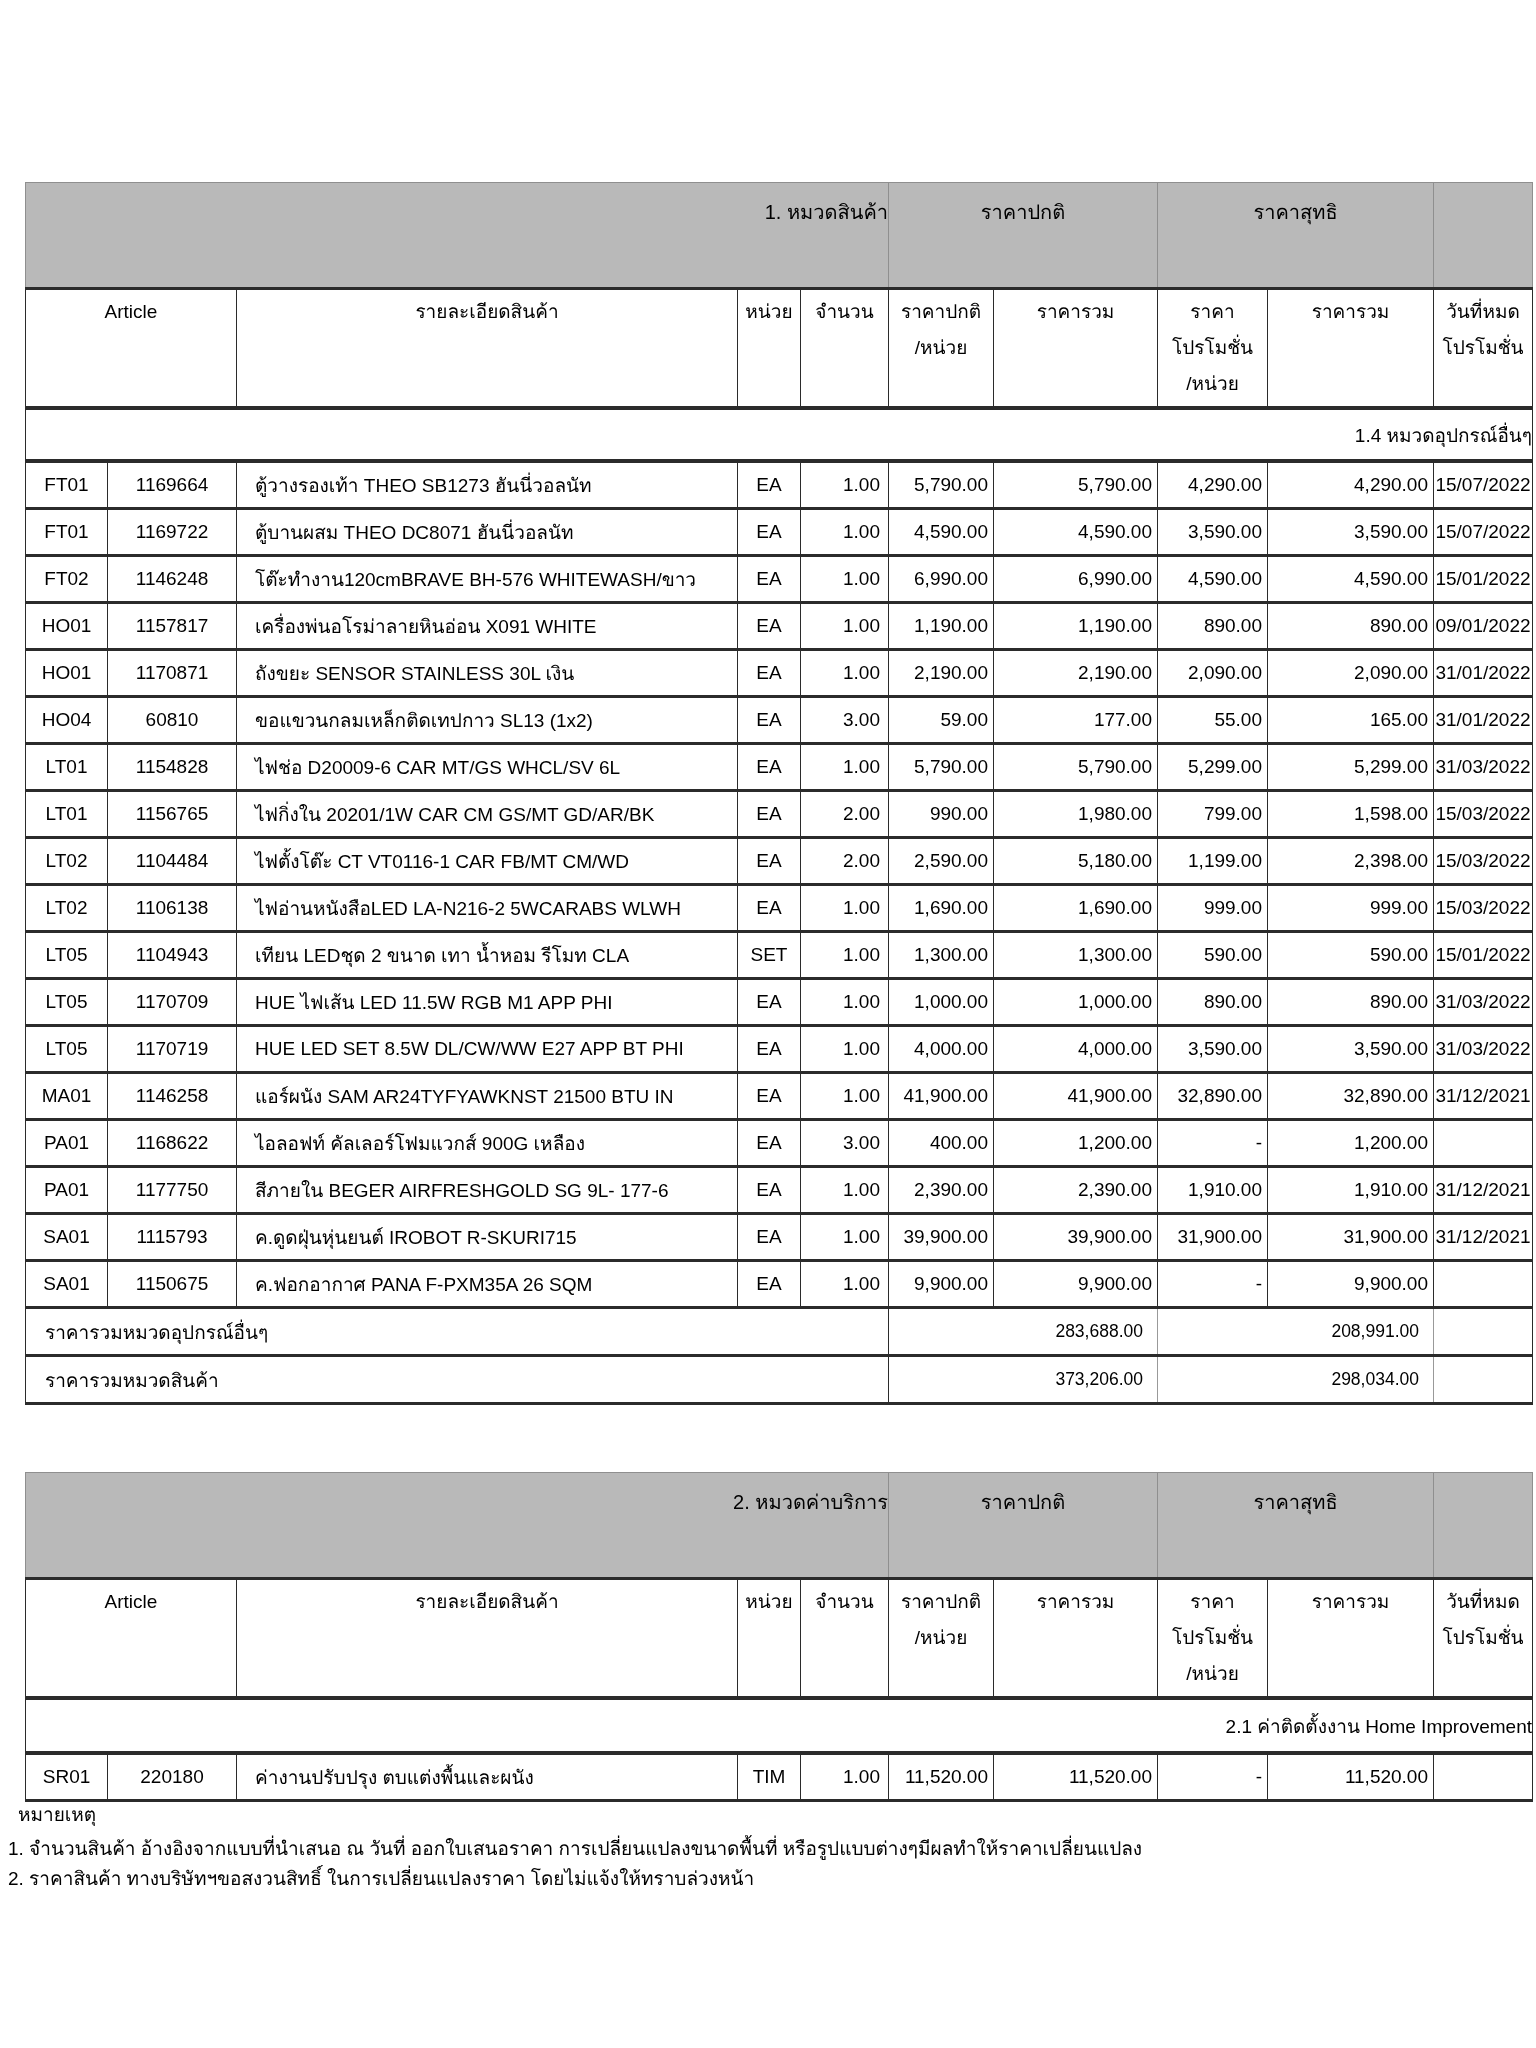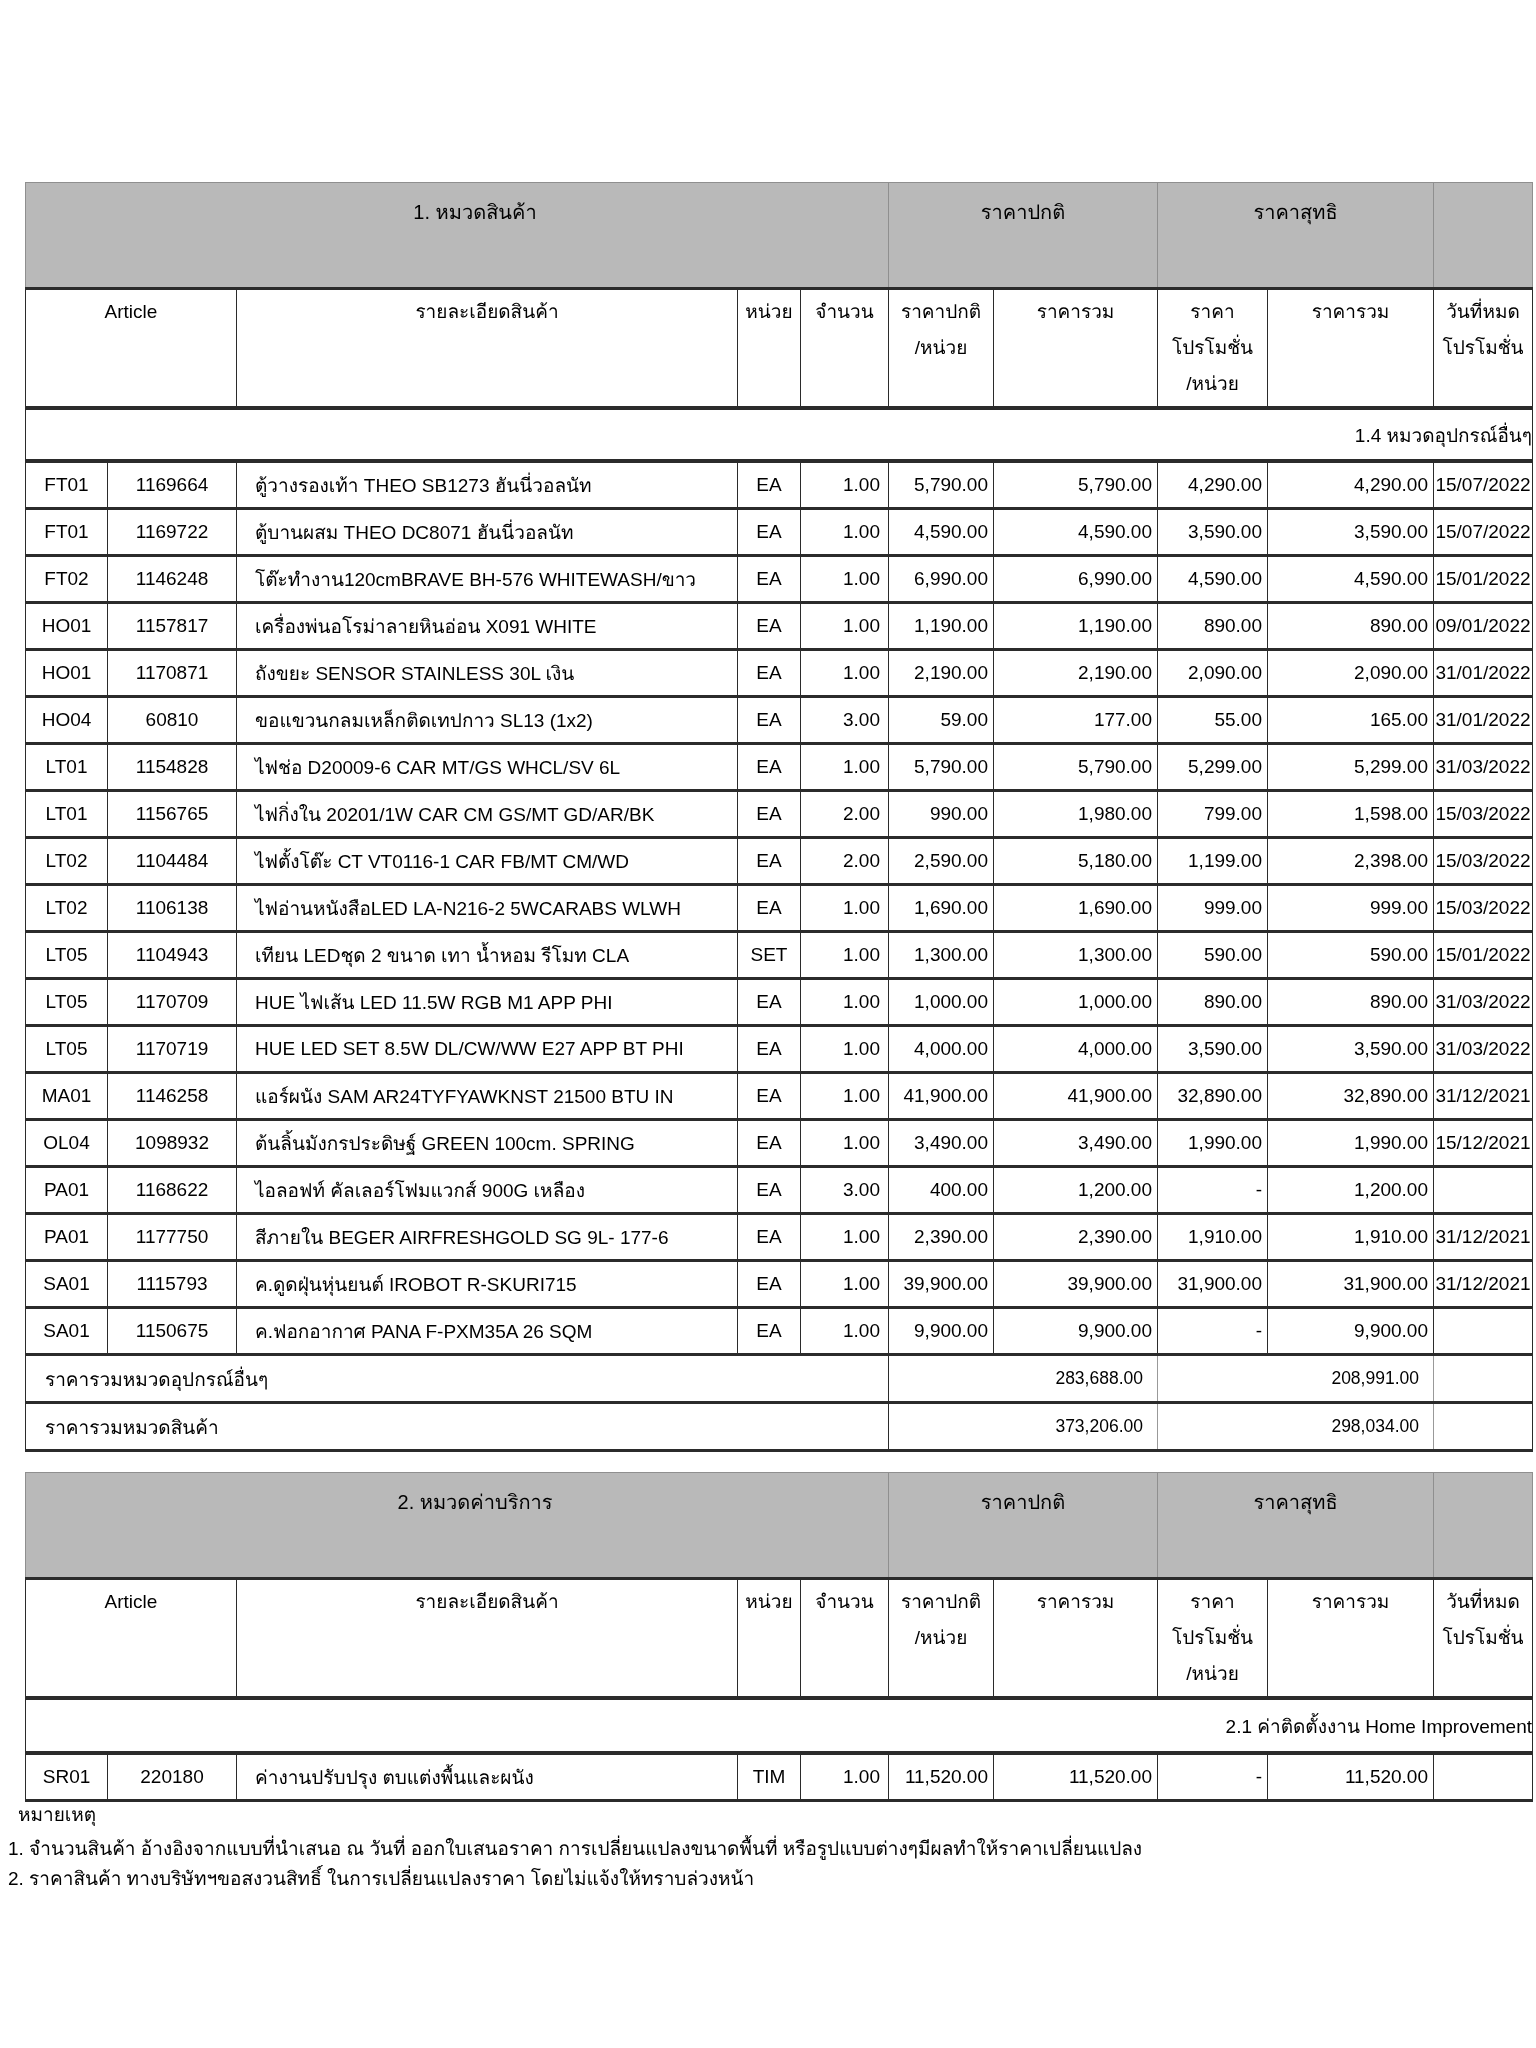--- a/index.html
+++ b/index.html
@@ -17,21 +17,21 @@
     border:1px solid #2b2b2b;
     border-top-width:3px; border-bottom-width:3px;
     padding:0; font-weight:normal; overflow:hidden; white-space:nowrap;
   }
   
   tr.band td {
     background:#b9b9b9; height:91px; vertical-align:top;
     border:1px solid #8f8f8f; border-bottom:2px solid #1a1a1a;
     font-size:20px; padding-top:13px;
   }
-  tr.band td.b-left { text-align:center; padding-left:36px; }
+  tr.band td.b-left { text-align:right; padding-left:36px; }
   tr.band td.b-center { text-align:center; }
   
   tr.colhead th {
     height:112px; vertical-align:top; text-align:center;
     font-size:19px; line-height:36px; padding-top:4px;
     border-bottom-width:4px; background:#fff;
   }
   tr.colhead th.h-article { text-align:center; }
   
   tr.subsect td {
@@ -269,32 +269,20 @@
     <td class="c-desc">แอร์ผนัง SAM AR24TYFYAWKNST 21500 BTU IN</td>
     <td class="c-unit">EA</td>
     <td class="c-qty">1.00</td>
     <td class="c-price">41,900.00</td>
     <td class="c-price">41,900.00</td>
     <td class="c-price">32,890.00</td>
     <td class="c-price">32,890.00</td>
     <td class="c-date">31/12/2021</td>
   </tr>
         <tr class="datarow">
-    <td class="c-code">OL04</td>
-    <td class="c-num">1098932</td>
-    <td class="c-desc">ต้นลิ้นมังกรประดิษฐ์ GREEN 100cm. SPRING</td>
-    <td class="c-unit">EA</td>
-    <td class="c-qty">1.00</td>
-    <td class="c-price">3,490.00</td>
-    <td class="c-price">3,490.00</td>
-    <td class="c-price">1,990.00</td>
-    <td class="c-price">1,990.00</td>
-    <td class="c-date">15/12/2021</td>
-  </tr>
-        <tr class="datarow">
     <td class="c-code">PA01</td>
     <td class="c-num">1168622</td>
     <td class="c-desc">ไอลอฟท์ คัลเลอร์โฟมแวกส์ 900G เหลือง</td>
     <td class="c-unit">EA</td>
     <td class="c-qty">3.00</td>
     <td class="c-price">400.00</td>
     <td class="c-price">1,200.00</td>
     <td class="c-price">-</td>
     <td class="c-price">1,200.00</td>
     <td class="c-date"></td>

